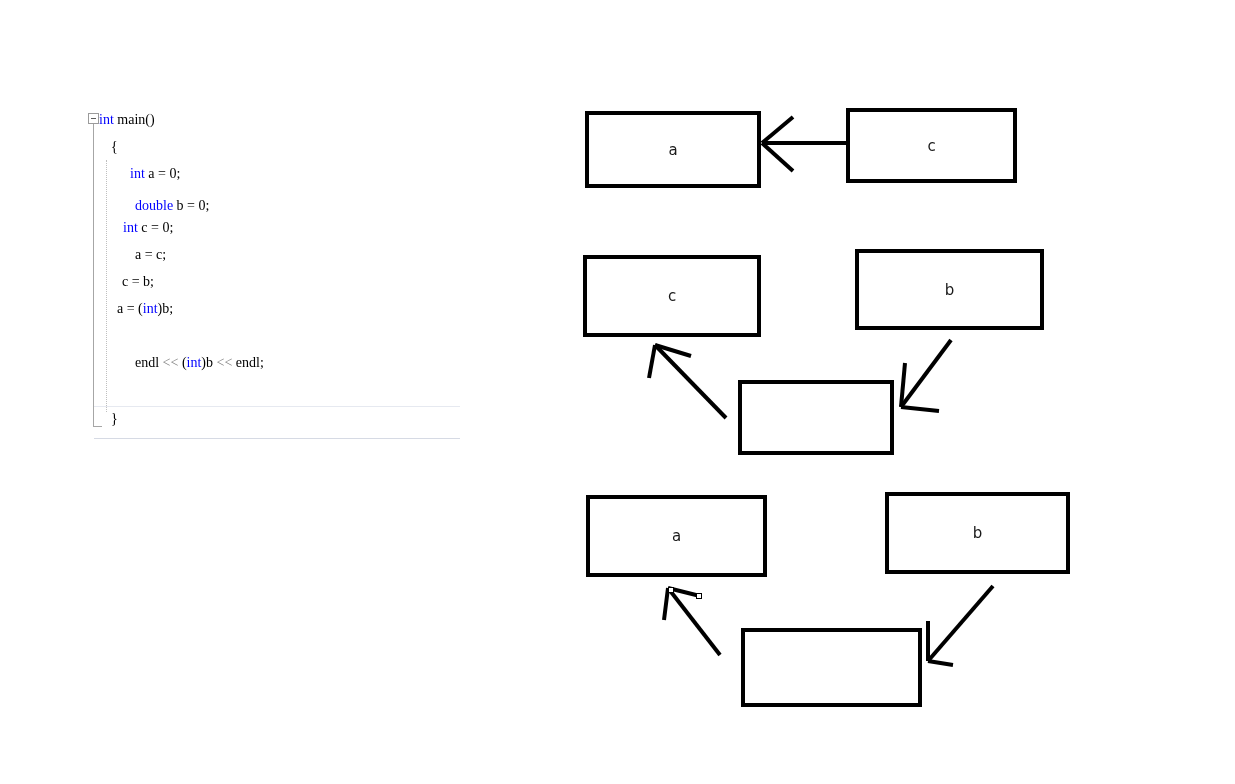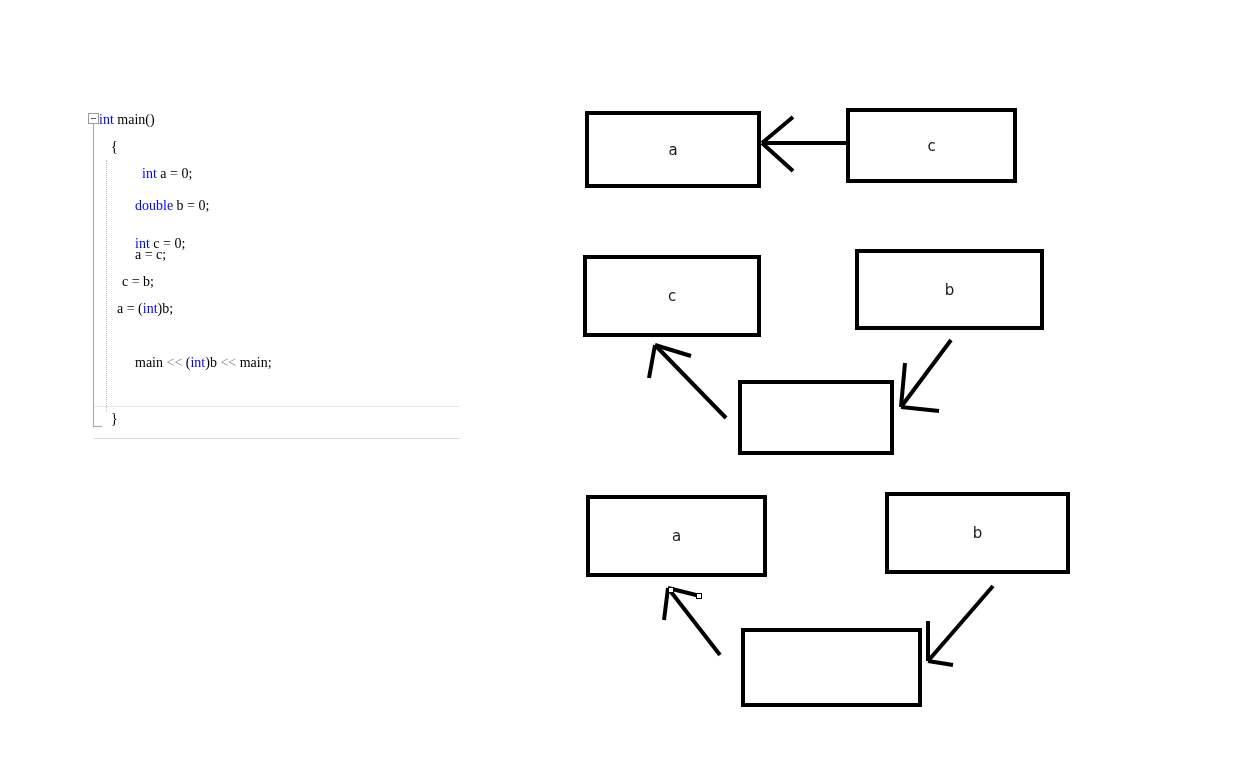--- a/index.html
+++ b/index.html
@@ -134,28 +134,28 @@
 <body>
 
 <div id="code-editor">
   <div id="current-line"></div>
   <div id="collapse-box"></div>
   <div id="outline-bracket"></div>
   <div id="indent-guide"></div>
   <div id="code-lines">
       <div class="code-line" style="top: 0px; left: 11px;"><span class="kw">int</span><span class="plain"> main()</span></div>
       <div class="code-line" style="top: 27px; left: 23px;"><span class="plain">{</span></div>
-      <div class="code-line" style="top: 54px; left: 54px;"><span class="kw">int</span><span class="plain"> a = 0;</span></div>
+      <div class="code-line" style="top: 54px; left: 42px;"><span class="kw">int</span><span class="plain"> a = 0;</span></div>
       <div class="code-line" style="top: 86px; left: 47px;"><span class="kw">double</span><span class="plain"> b = 0;</span></div>
-      <div class="code-line" style="top: 108px; left: 47px; margin-top: 16px;"><span class="kw">int</span><span class="plain"> c = 0;</span></div>
+      <div class="code-line" style="top: 108px; left: 35px;"><span class="kw">int</span><span class="plain"> c = 0;</span></div>
       <div class="code-line" style="top: 135px; left: 47px;"><span class="plain">a = c;</span></div>
       <div class="code-line" style="top: 162px; left: 34px;"><span class="plain">c = b;</span></div>
       <div class="code-line" style="top: 189px; left: 29px;"><span class="plain">a = (</span><span class="kw">int</span><span class="plain">)b;</span></div>
       <div class="code-line" style="top: 216px; left: 47px;">&nbsp;</div>
-      <div class="code-line" style="top: 243px; left: 47px;"><span class="plain">main </span><span class="op">&lt;&lt;</span><span class="plain"> (</span><span class="kw">int</span><span class="plain">)b </span><span class="op">&lt;&lt;</span><span class="plain"> main;</span></div>
+      <div class="code-line" style="top: 243px; left: 47px;"><span class="plain">endl </span><span class="op">&lt;&lt;</span><span class="plain"> (</span><span class="kw">int</span><span class="plain">)b </span><span class="op">&lt;&lt;</span><span class="plain"> endl;</span></div>
       <div class="code-line" style="top: 270px; left: 47px;">&nbsp;</div>
       <div class="code-line" style="top: 299px; left: 23px;"><span class="plain">}</span></div>
     </div>
 </div>
 
 <div id="diagram">
   <svg id="svg-arrows" viewBox="0 0 1235 784" xmlns="http://www.w3.org/2000/svg">
       <g>
         <line x1="846" y1="143" x2="762" y2="143" stroke="#000000" stroke-width="4" stroke-linecap="butt"></line>
         <line x1="762" y1="143" x2="793" y2="117" stroke="#000000" stroke-width="4" stroke-linecap="butt"></line>

